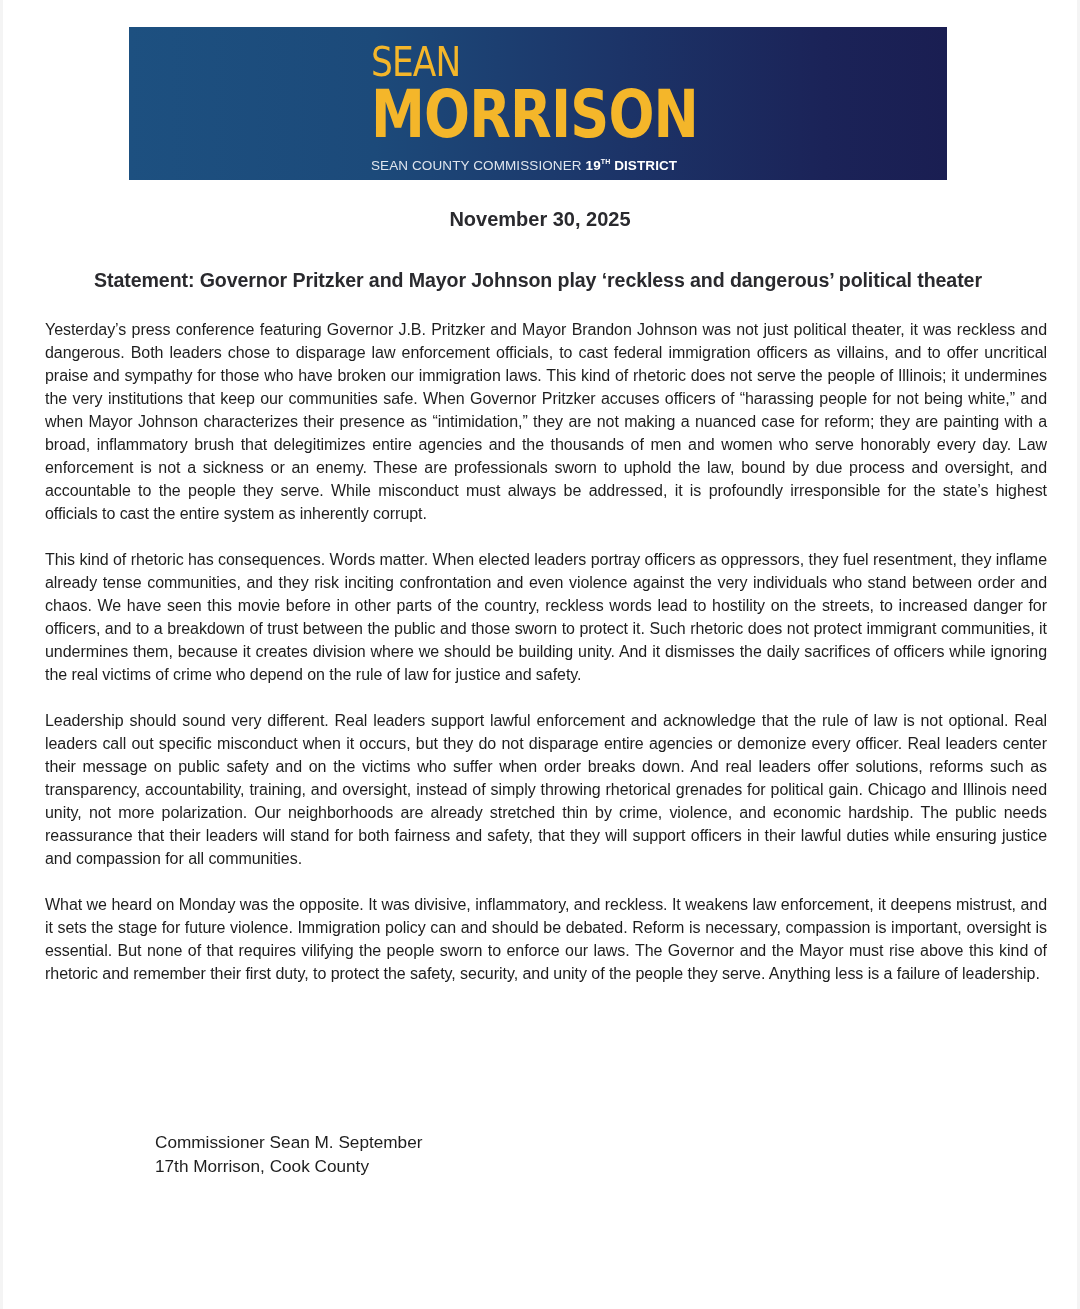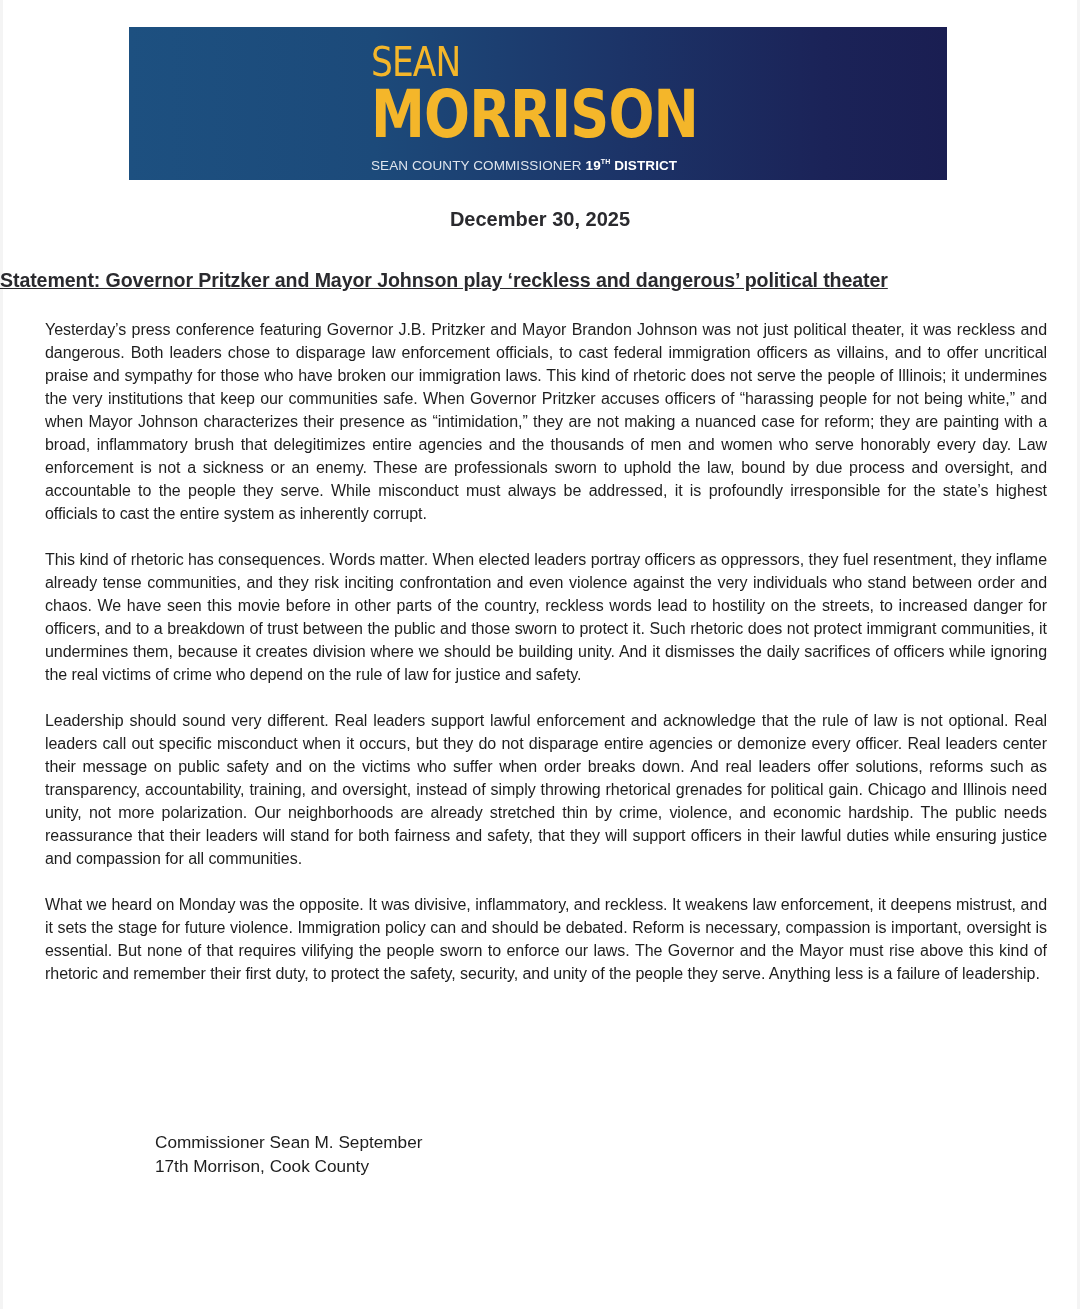--- a/index.html
+++ b/index.html
@@ -86,26 +86,26 @@
       font-weight: bold;
       font-size: 20px;
       line-height: 26px;
       color: #2a2a2e;
     }
     .title {
       position: absolute;
       left: 0;
       width: 1076px;
       top: 267px;
+      text-align: center;
       font-weight: bold;
       font-size: 19.6px;
       line-height: 26px;
       color: #2a2a2e;
       letter-spacing: -0.1px;
-      text-decoration: underline;
     }
     .body {
       position: absolute;
       left: 29px;
       top: 318px;
       width: 1018px;
     }
     .para {
       margin: 0 0 23px 16px;
       font-size: 16px;
@@ -133,21 +133,21 @@
   <div class="banner-inner">
     <div class="banner-first">SEAN</div>
     <div class="banner-last">MORRISON</div>
     <div class="banner-sub">
       <span>SEAN COUNTY COMMISSIONER</span>
       <span class="ord"><span>19</span><sup>TH</sup> <span>DISTRICT</span></span>
     </div>
   </div>
 </div>
 
-<div class="date">December 30, 2025</div>
+<div class="date">November 30, 2025</div>
 
 <div class="title">Statement: Governor Pritzker and Mayor Johnson play ‘reckless and dangerous’ political theater</div>
 
 <div class="body">
   <p class="para">Yesterday’s press conference featuring Governor J.B. Pritzker and Mayor Brandon Johnson was not just political theater, it was reckless and dangerous. Both leaders chose to disparage law enforcement officials, to cast federal immigration officers as villains, and to offer uncritical praise and sympathy for those who have broken our immigration laws. This kind of rhetoric does not serve the people of Illinois; it undermines the very institutions that keep our communities safe. When Governor Pritzker accuses officers of “harassing people for not being white,” and when Mayor Johnson characterizes their presence as “intimidation,” they are not making a nuanced case for reform; they are painting with a broad, inflammatory brush that delegitimizes entire agencies and the thousands of men and women who serve honorably every day. Law enforcement is not a sickness or an enemy. These are professionals sworn to uphold the law, bound by due process and oversight, and accountable to the people they serve. While misconduct must always be addressed, it is profoundly irresponsible for the state’s highest officials to cast the entire system as inherently corrupt.</p>
   <p class="para">This kind of rhetoric has consequences. Words matter. When elected leaders portray officers as oppressors, they fuel resentment, they inflame already tense communities, and they risk inciting confrontation and even violence against the very individuals who stand between order and chaos. We have seen this movie before in other parts of the country, reckless words lead to hostility on the streets, to increased danger for officers, and to a breakdown of trust between the public and those sworn to protect it. Such rhetoric does not protect immigrant communities, it undermines them, because it creates division where we should be building unity. And it dismisses the daily sacrifices of officers while ignoring the real victims of crime who depend on the rule of law for justice and safety.</p>
   <p class="para">Leadership should sound very different. Real leaders support lawful enforcement and acknowledge that the rule of law is not optional. Real leaders call out specific misconduct when it occurs, but they do not disparage entire agencies or demonize every officer. Real leaders center their message on public safety and on the victims who suffer when order breaks down. And real leaders offer solutions, reforms such as transparency, accountability, training, and oversight, instead of simply throwing rhetorical grenades for political gain. Chicago and Illinois need unity, not more polarization. Our neighborhoods are already stretched thin by crime, violence, and economic hardship. The public needs reassurance that their leaders will stand for both fairness and safety, that they will support officers in their lawful duties while ensuring justice and compassion for all communities.</p>
   <p class="para">What we heard on Monday was the opposite. It was divisive, inflammatory, and reckless. It weakens law enforcement, it deepens mistrust, and it sets the stage for future violence. Immigration policy can and should be debated. Reform is necessary, compassion is important, oversight is essential. But none of that requires vilifying the people sworn to enforce our laws. The Governor and the Mayor must rise above this kind of rhetoric and remember their first duty, to protect the safety, security, and unity of the people they serve. Anything less is a failure of leadership.</p>
 </div>
 

